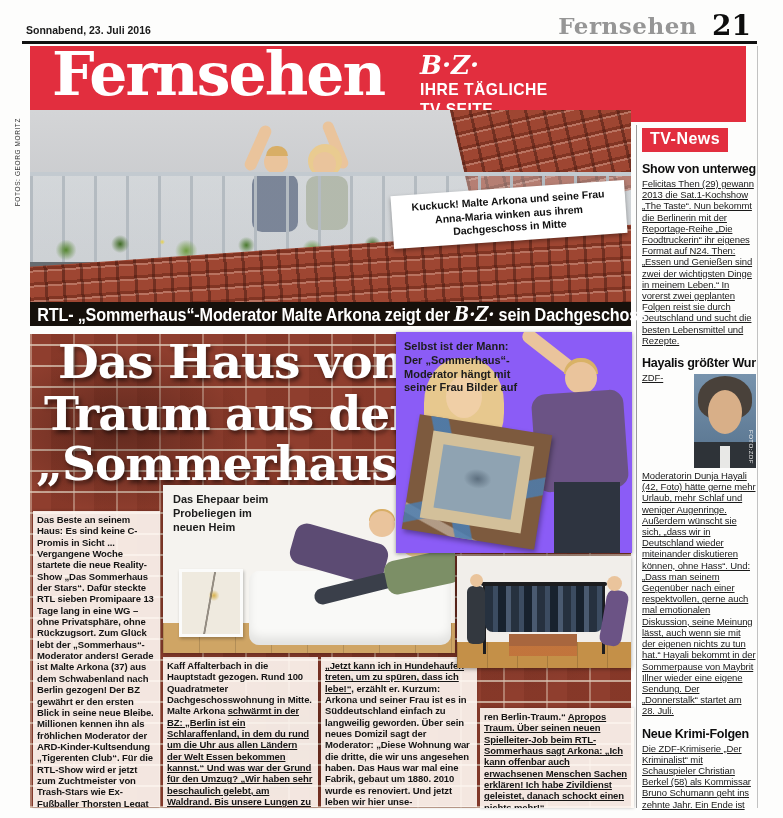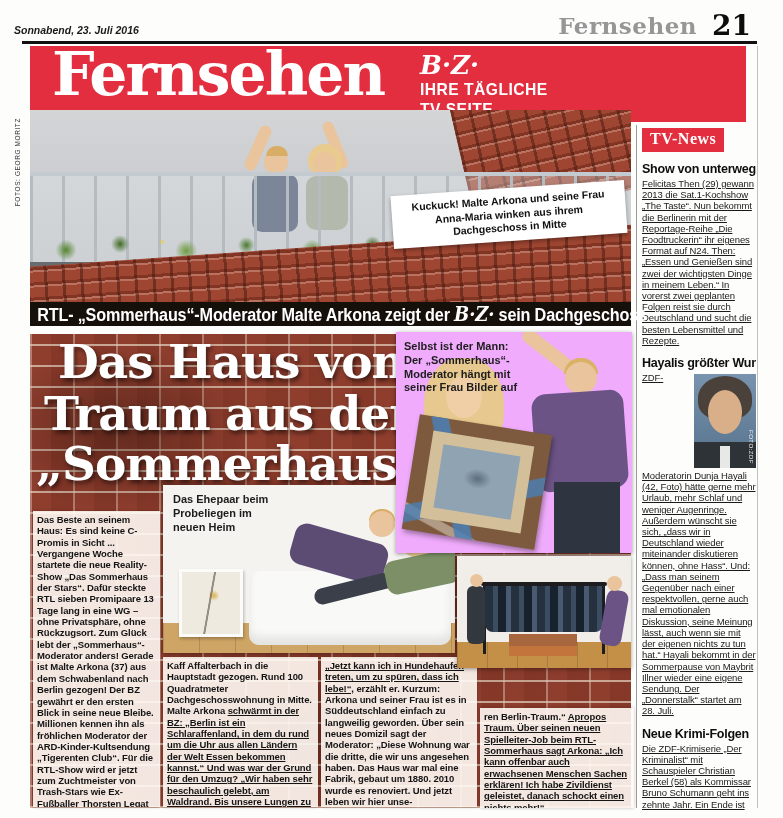--- a/index.html
+++ b/index.html
@@ -1,21 +1,21 @@
 <!DOCTYPE html>
 <html><head>
 <meta charset="utf-8">
 <style>
   html,body{margin:0;padding:0;background:#e9e9e9;}
   #page{position:relative;width:783px;height:818px;background:#fdfdfc;overflow:hidden;
         font-family:"Liberation Sans",sans-serif;}
   .abs{position:absolute;}
 
   
-  .date{left:14px;top:24px;font-size:10.5px;font-weight:700;color:#1a1a1a;font-style:italic;}
+  .date{left:26px;top:24px;font-size:10.5px;font-weight:700;color:#1a1a1a;}
   .sect-label{right:86px;top:12px;font-size:23px;font-weight:700;color:#969696;
               font-family:"DejaVu Serif",serif;letter-spacing:.5px;}
   .page-num{right:32px;top:9px;font-size:28px;font-weight:700;color:#0d0d0d;
             font-family:"DejaVu Serif",serif;}
   .top-rule{left:22px;right:26px;top:41px;height:3px;background:#111;}
   .right-rule{right:25px;top:46px;bottom:10px;width:1px;background:#c2c2c2;}
 
   
   .masthead{left:30px;top:46px;width:716px;height:76px;background:#e22e3e;}
   .mast-title{left:52px;top:44px;font-family:"DejaVu Serif",serif;font-weight:700;
@@ -117,21 +117,21 @@
     border-radius:12px;transform:rotate(16deg);}
   .bed .man-head{left:206px;top:26px;width:26px;height:26px;}
   .bed .man-hair{position:absolute;left:206px;top:24px;width:26px;height:12px;border-radius:12px 12px 0 0;background:#d8ae66;}
   .bed .legs{position:absolute;left:150px;top:92px;width:110px;height:16px;background:#3a3f4a;
     border-radius:8px;transform:rotate(-14deg);}
   .bed .wom-hair{position:absolute;right:6px;top:30px;width:52px;height:44px;border-radius:50%;background:#e9cb90;}
   .bed .wom-face{right:16px;top:42px;width:24px;height:26px;}
   .bed .wom-top{position:absolute;right:-4px;top:70px;width:74px;height:34px;background:#7c8f66;
     border-radius:10px;transform:rotate(-12deg);}
 
-  .framep{left:396px;top:332px;width:236px;height:221px;background:#f0abfc;}
+  .framep{left:396px;top:332px;width:236px;height:221px;background:#8b5cf6;}
   .framep .man-hair{position:absolute;left:168px;top:26px;width:34px;height:16px;border-radius:16px 16px 0 0;background:#d9b266;}
   .framep .man-head{left:169px;top:30px;width:32px;height:32px;}
   .framep .arm-up{position:absolute;left:120px;top:16px;width:74px;height:14px;background:#eac49c;
     border-radius:7px;transform:rotate(38deg);}
   .framep .shirt{position:absolute;left:138px;top:60px;width:92px;height:98px;background:#6b5385;
     border-radius:14px;transform:rotate(-4deg);}
   .framep .jeans{position:absolute;left:158px;top:150px;width:66px;height:75px;background:#2e3440;}
   .framep .wom-hair{position:absolute;left:28px;top:26px;width:80px;height:100px;border-radius:45%;background:#e7c88e;}
   .framep .wom-face{left:50px;top:44px;width:36px;height:42px;background:#f0cfa6;}
   .framep .frame{position:absolute;left:14px;top:92px;width:134px;height:116px;transform:rotate(9deg);
@@ -157,21 +157,21 @@
   .rack .wom-h{left:13px;top:18px;width:13px;height:13px;}
   .rack .man{position:absolute;right:6px;top:34px;width:22px;height:56px;background:#6b5385;border-radius:8px;transform:rotate(10deg);}
   .rack .man-h{right:9px;top:20px;width:15px;height:15px;}
 
   .rack-cap{left:458px;top:672px;width:175px;text-align:center;font-size:11px;font-weight:700;
     color:#141414;line-height:1.25;z-index:6;}
 
   
   .sep-v{left:636px;top:125px;bottom:10px;width:1px;background:#9a9a9a;}
   .sidebar{left:642px;top:128px;width:114px;height:682px;overflow:hidden;}
-  .tvnews{background:#e22e3e;color:#fff;font-family:Liberation Serif, serif;font-weight:700;
+  .tvnews{background:#e22e3e;color:#fff;font-family:Liberation Sans, sans-serif;font-weight:700;
     font-size:16px;padding:2px 8px 4px;display:inline-block;letter-spacing:.5px;}
   .sb-head{font-size:13.5px;font-weight:700;color:#0e0e0e;letter-spacing:-.3px;
     transform:scaleX(.93);transform-origin:left;margin:9px 0 2px;white-space:nowrap;}
   .sb-text{font-size:9.5px;line-height:11.2px;color:#1a1a1a;letter-spacing:-.1px;text-decoration:underline;}
   .hayali{float:right;width:62px;height:94px;margin:2px 0 2px 4px;position:relative;overflow:hidden;
     background:linear-gradient(#7793ad,#55718c);}
   .hayali .hair{position:absolute;left:4px;top:2px;right:4px;height:44px;border-radius:50% 50% 40% 40%;background:#49413a;}
   .hayali .face{position:absolute;left:14px;top:16px;width:34px;height:44px;border-radius:50%;background:#d8af88;}
   .hayali .jacket{position:absolute;left:0;right:0;bottom:0;height:26px;background:#2e3338;}
   .hayali .shirt{position:absolute;left:26px;bottom:0;width:10px;height:22px;background:#e8e8e6;}

